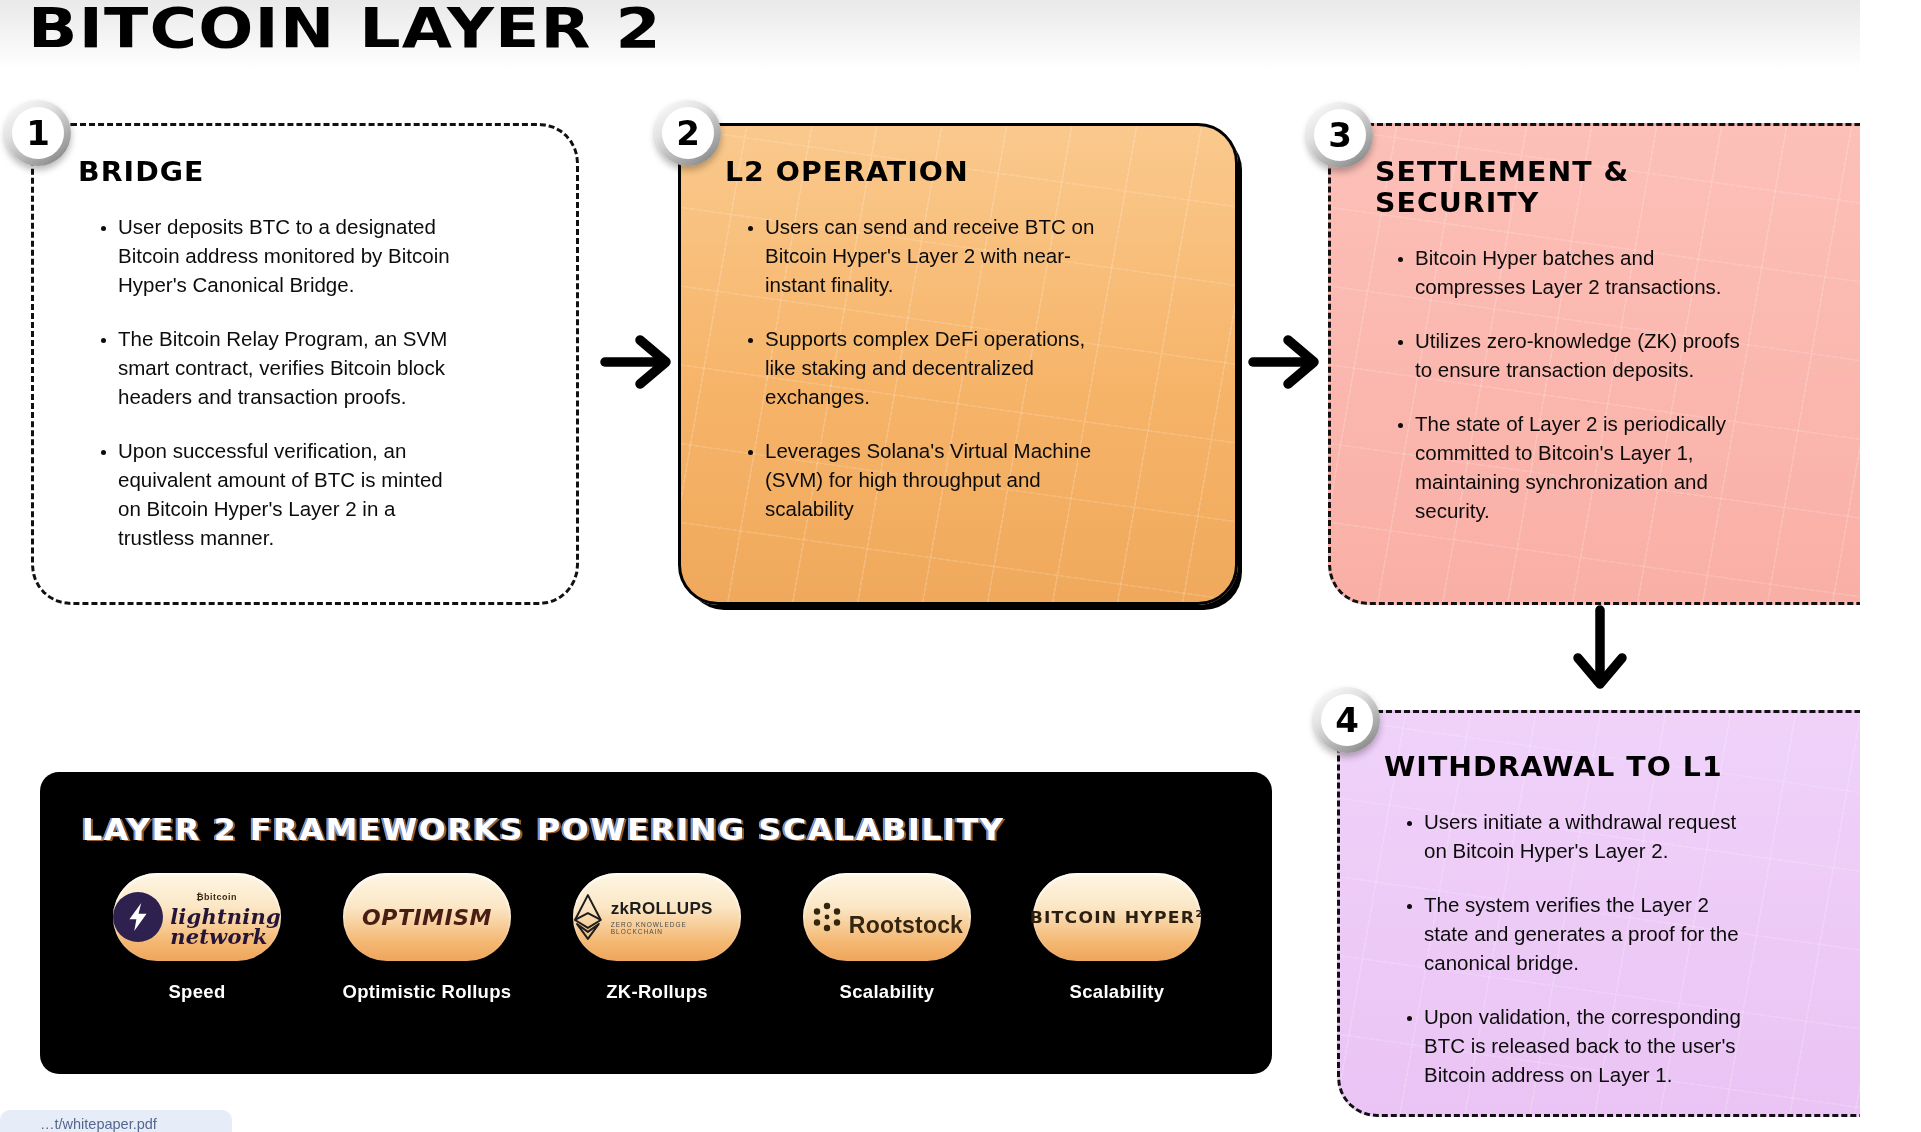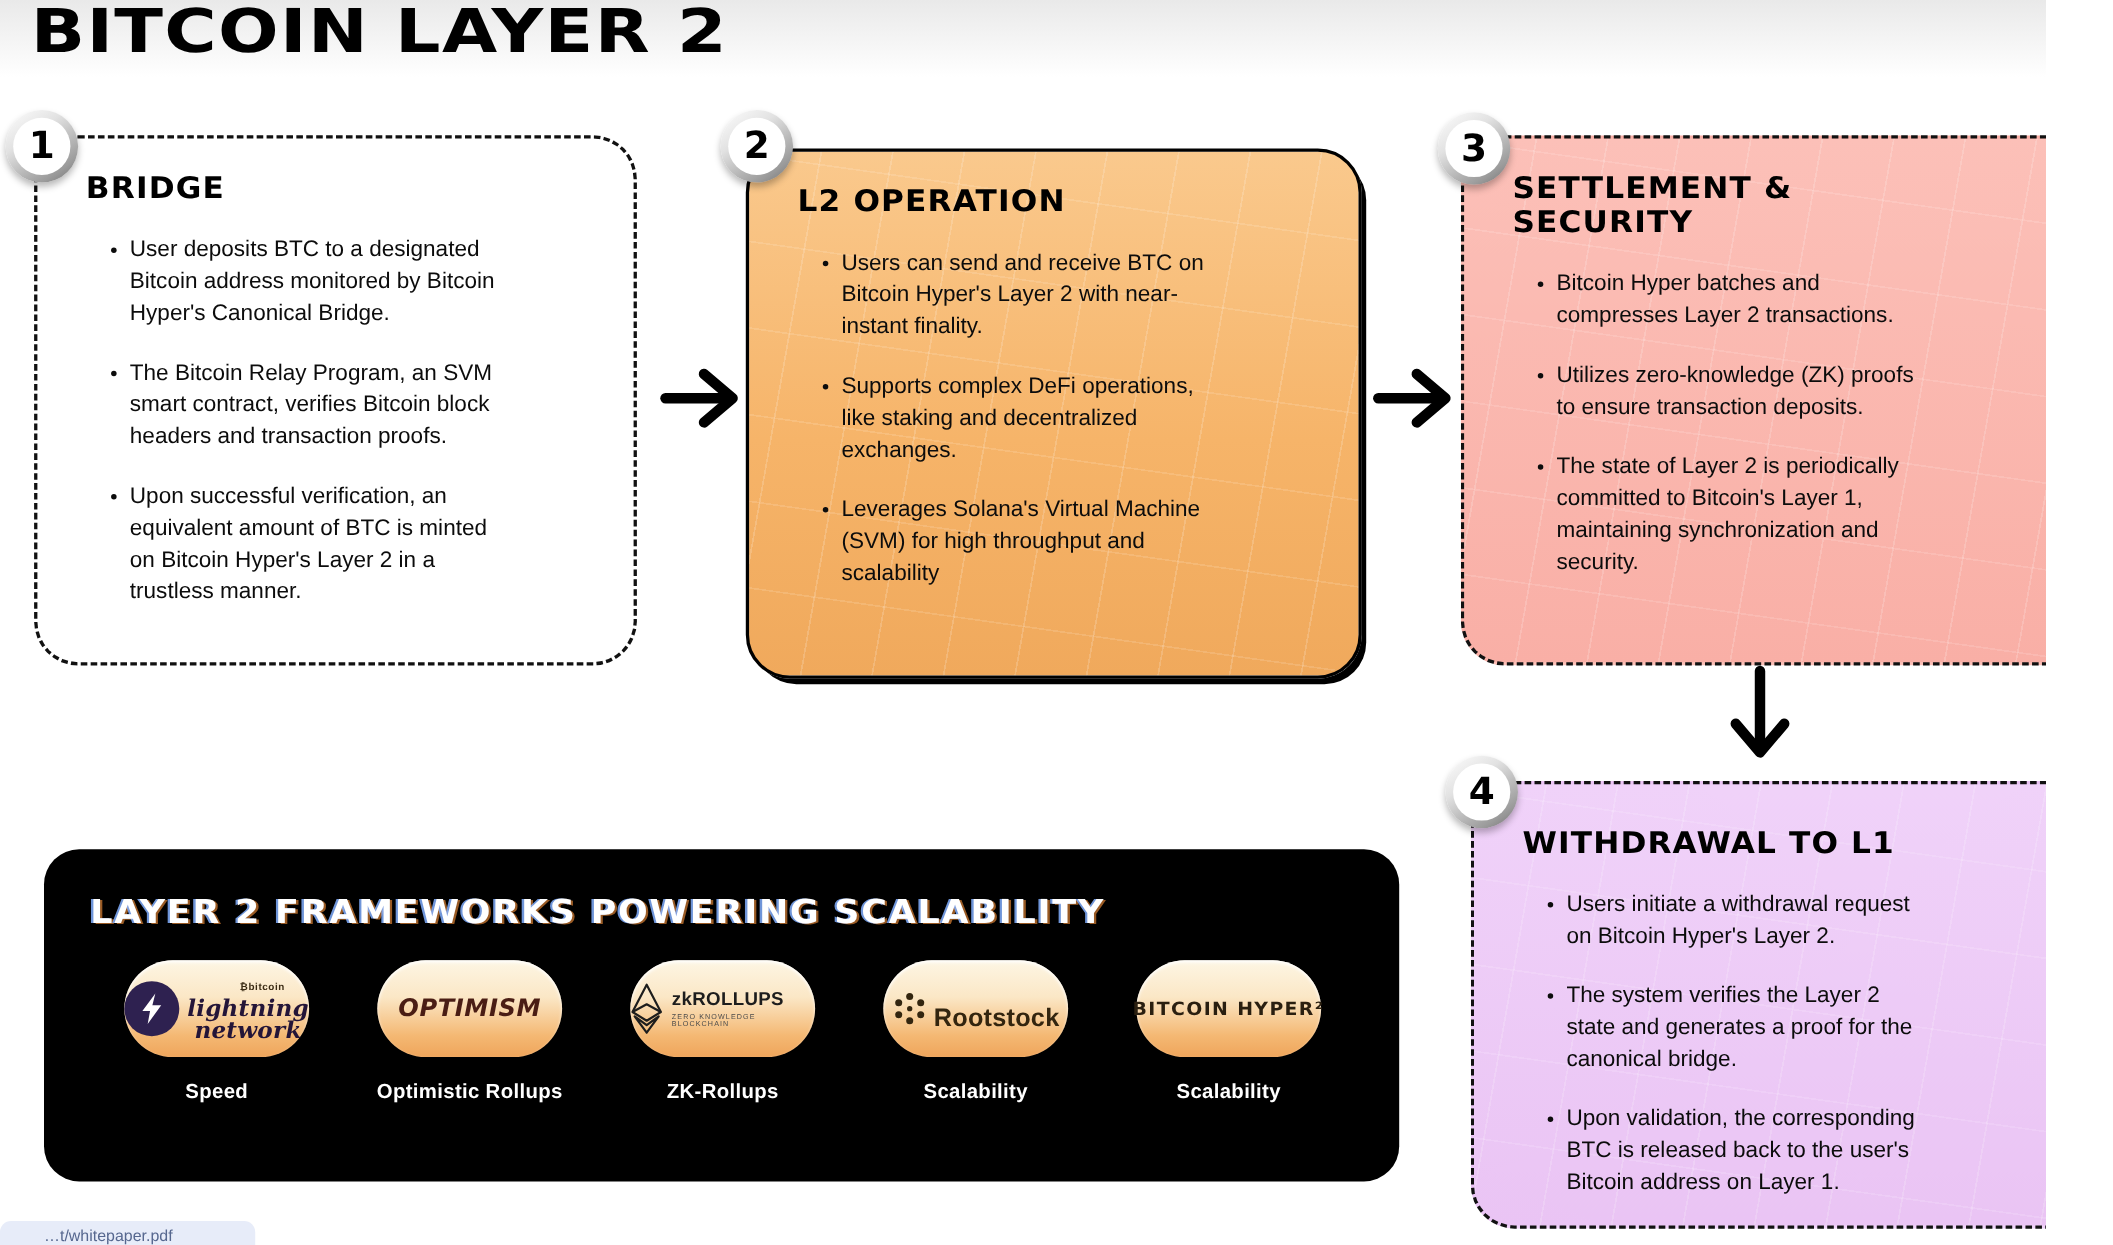--- a/index.html
+++ b/index.html
@@ -18,21 +18,21 @@
   .step{position:absolute;border-radius:40px;box-sizing:border-box;padding:30px 40px 0 44px;z-index:1;}
   .step::after{
     content:"";position:absolute;inset:0;border-radius:inherit;pointer-events:none;
     background-image:
       repeating-linear-gradient(100deg,rgba(255,255,255,.22) 0 1.5px,transparent 1.5px 64px),
       repeating-linear-gradient(8deg,rgba(255,255,255,.16) 0 1.5px,transparent 1.5px 78px);
     opacity:.8;
   }
   .step-1{left:31px;top:123px;width:548px;height:482px;background:#fff;border:3px dashed #111;}
   .step-1::after{display:none;}
-  .step-2{left:678px;top:135px;width:560px;height:482px;border:3px solid #000;
+  .step-2{left:678px;top:123px;width:560px;height:482px;border:3px solid #000;
     background:linear-gradient(180deg,#fac98d 0%,#f6b469 55%,#f0a95c 100%);
     box-shadow:6px 7px 0 -2px #000;}
   .step-3{left:1328px;top:123px;width:574px;height:482px;border:3px dashed #111;
     background:linear-gradient(180deg,#fcc0b8 0%,#f9afa6 100%);}
   .step-4{left:1337px;top:710px;width:568px;height:407px;border:3px dashed #111;
     background:linear-gradient(180deg,#f0d2f9 0%,#eac4f4 100%);padding-top:38px;}
   .step-title{
     margin:0;font-family:"DejaVu Sans",sans-serif;font-weight:800;font-size:27px;
     letter-spacing:1px;transform:scaleX(1.05);transform-origin:left top;
     white-space:pre-line;line-height:31px;color:#000;position:relative;z-index:2;
@@ -59,40 +59,40 @@
   .badge-3{left:1307px;top:102px;}
   .badge-4{left:1314px;top:687px;}
   
   .flow-arrow{position:absolute;z-index:3;}
   .arrow-1{left:600px;top:330px;}
   .arrow-2{left:1248px;top:330px;}
   .arrow-down{left:1568px;top:604px;}
   
   .frameworks{
     position:absolute;left:40px;top:772px;width:1232px;height:302px;
-    background:#000;border-radius:32px;box-sizing:border-box;padding:40px 40px 0 42px;
+    background:#000;border-radius:19px;box-sizing:border-box;padding:40px 40px 0 42px;
   }
   .frameworks-title{
     margin:0;font-family:"DejaVu Sans",sans-serif;font-weight:800;font-size:30px;
     letter-spacing:1.5px;color:#fff;transform:scaleX(1.06);transform-origin:left top;
     text-shadow:-2px 0 0 rgba(130,175,255,.85),2px 1px 0 rgba(255,150,60,.6);
   }
   .pill-row{display:flex;justify-content:space-around;align-items:flex-start;margin-top:26px;}
   .pill-col{display:flex;flex-direction:column;align-items:center;width:238px;}
   .pill{
     width:168px;height:88px;border-radius:46px;
     background:linear-gradient(180deg,#fdf6e4 0%,#fbe7c6 38%,#f4b873 78%,#efa55b 100%);
     display:flex;align-items:center;justify-content:center;box-sizing:border-box;
     box-shadow:inset 0 2px 3px rgba(255,255,255,.9);
   }
   .pill-label{
     margin-top:20px;color:#fff;font-weight:700;font-size:18.5px;letter-spacing:.3px;text-align:right;
   }
   
-  .ln-wrap{display:flex;align-items:center;gap:7px;text-align:center;}
+  .ln-wrap{display:flex;align-items:center;gap:7px;}
   .ln-circle{width:50px;height:50px;border-radius:50%;background:#2e2150;display:flex;align-items:center;justify-content:center;flex:0 0 auto;}
   .ln-text{display:flex;flex-direction:column;line-height:20px;}
   .ln-super{font-size:9px;font-weight:700;color:#3a2b14;letter-spacing:.5px;margin-left:26px;}
   .ln-main{
     font-family:"DejaVu Serif","Liberation Serif",serif;font-style:italic;font-weight:700;
     font-size:21px;color:#241538;white-space:pre-line;letter-spacing:.2px;
   }
   
   .opt-text{font-family:"DejaVu Sans",sans-serif;font-style:italic;font-weight:800;font-size:22px;color:#4a1d14;letter-spacing:.5px;}
   

